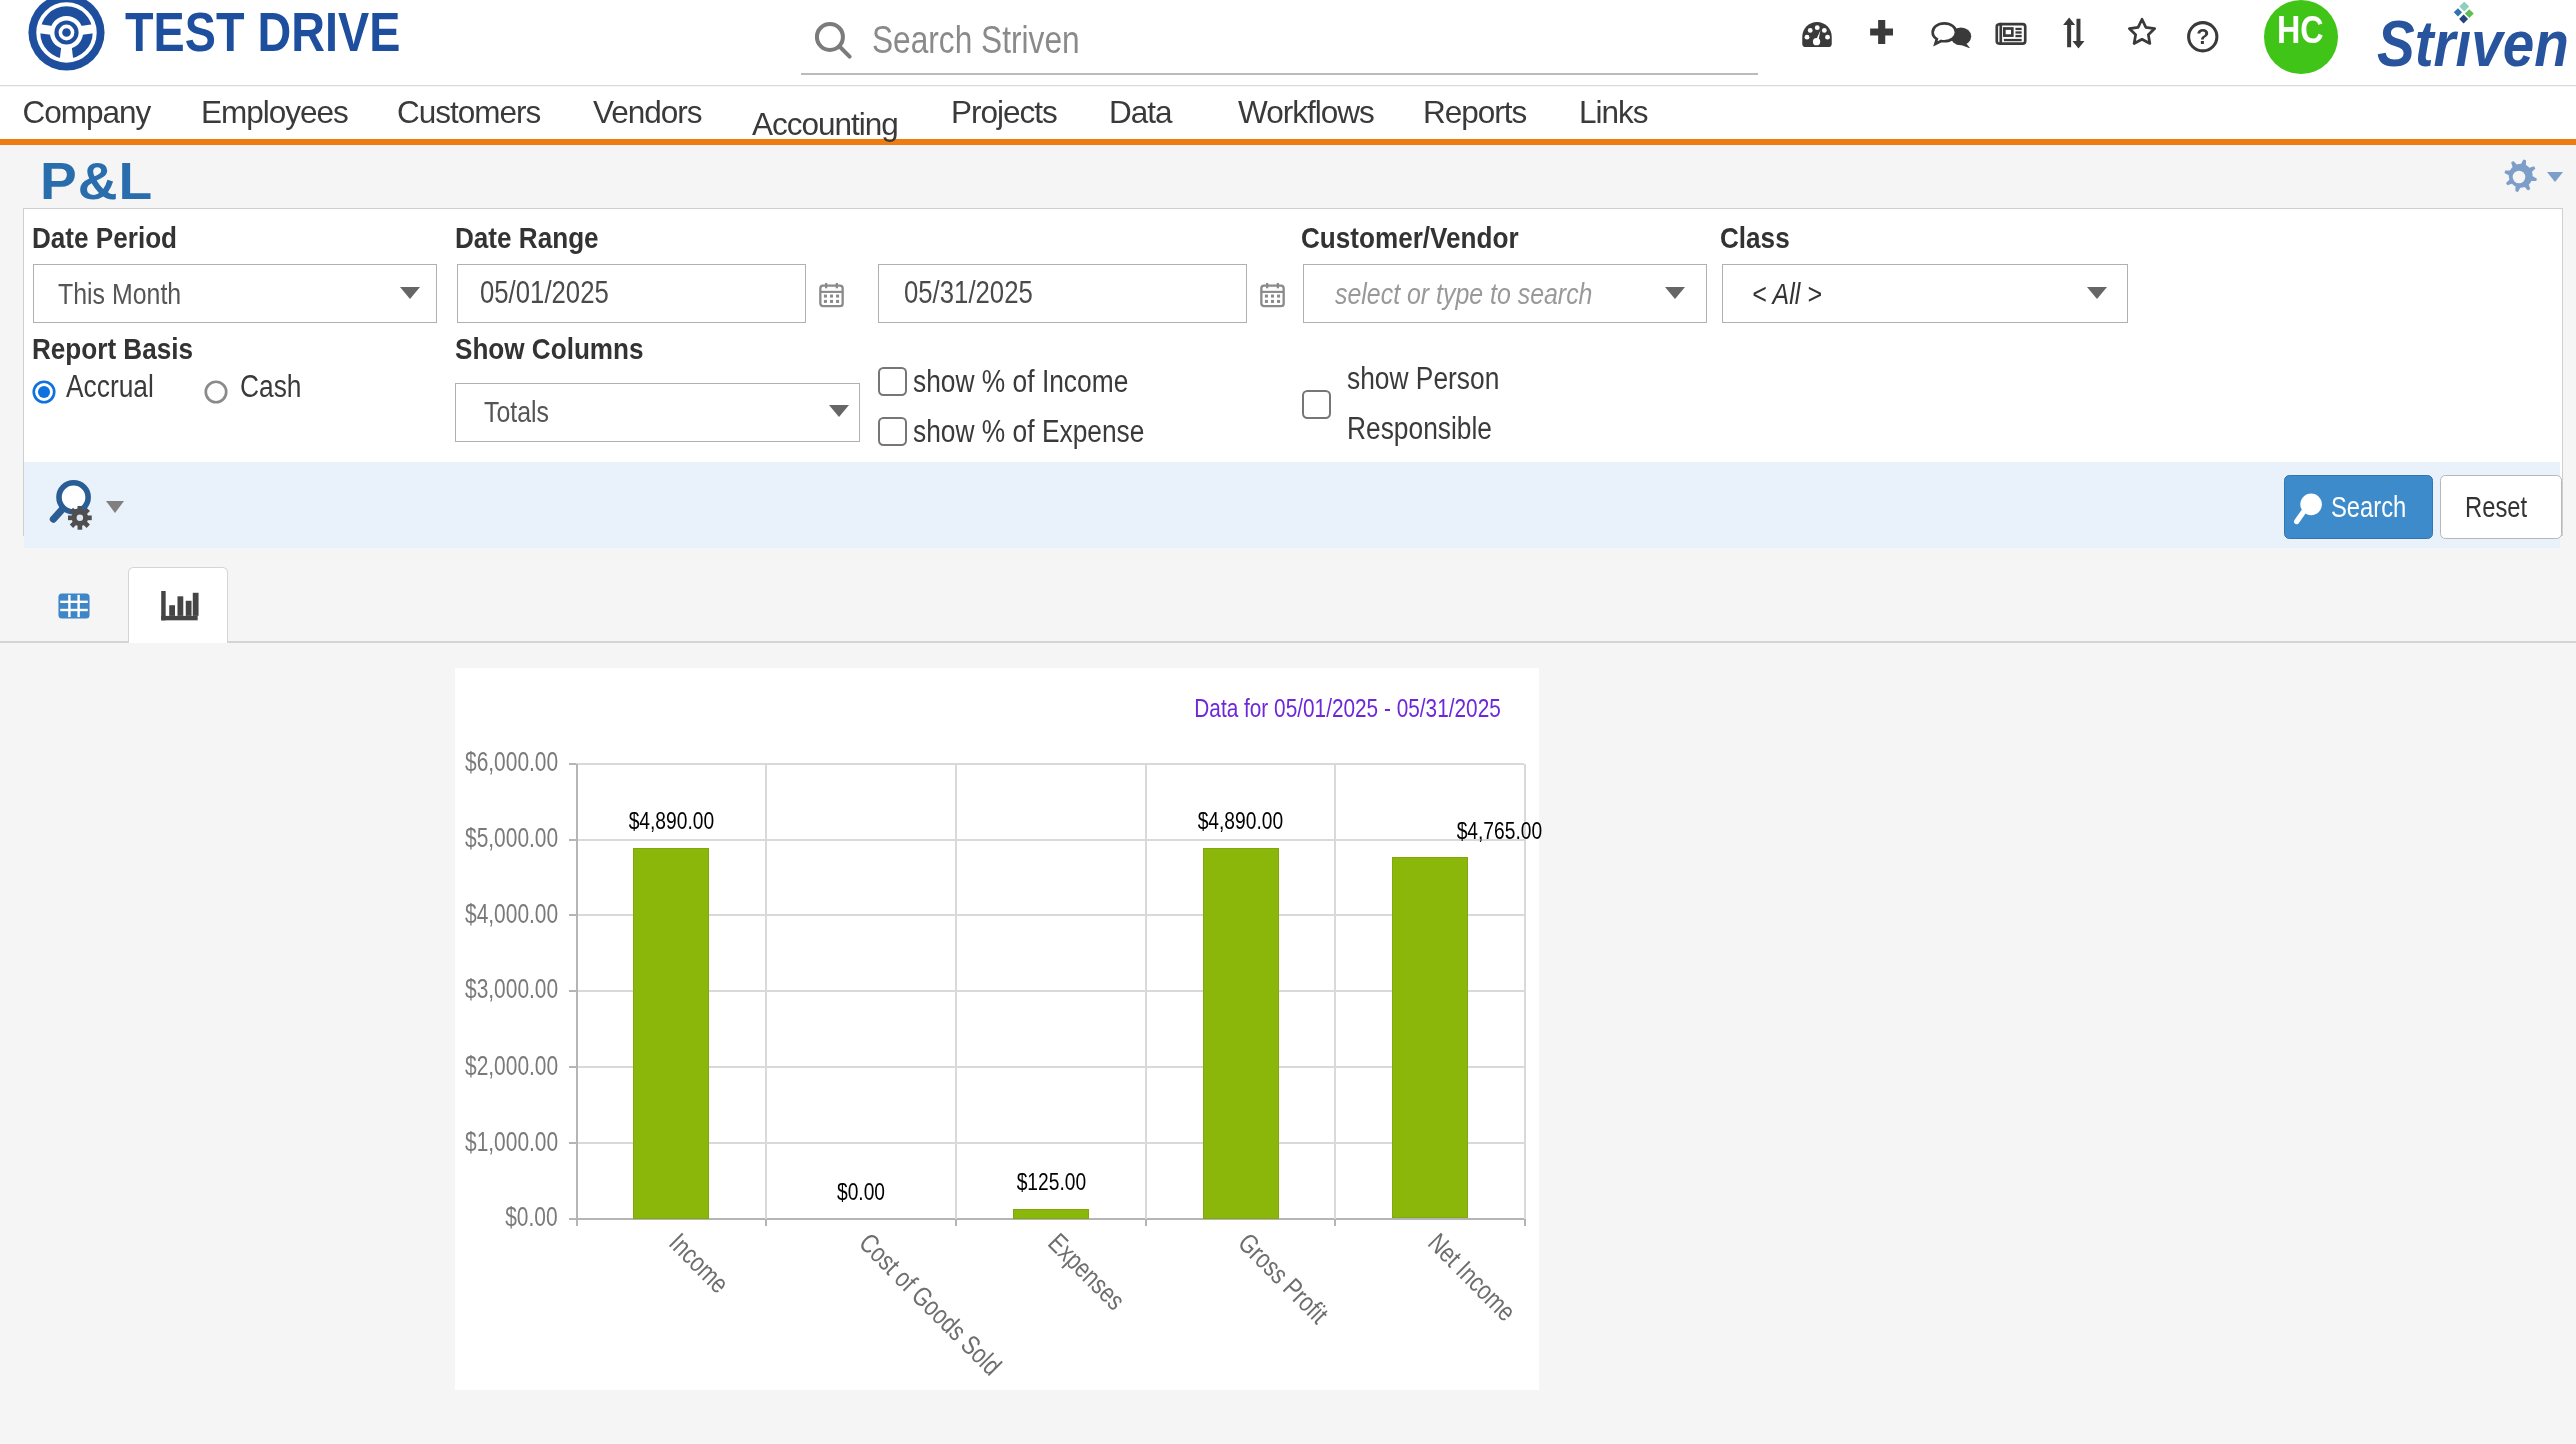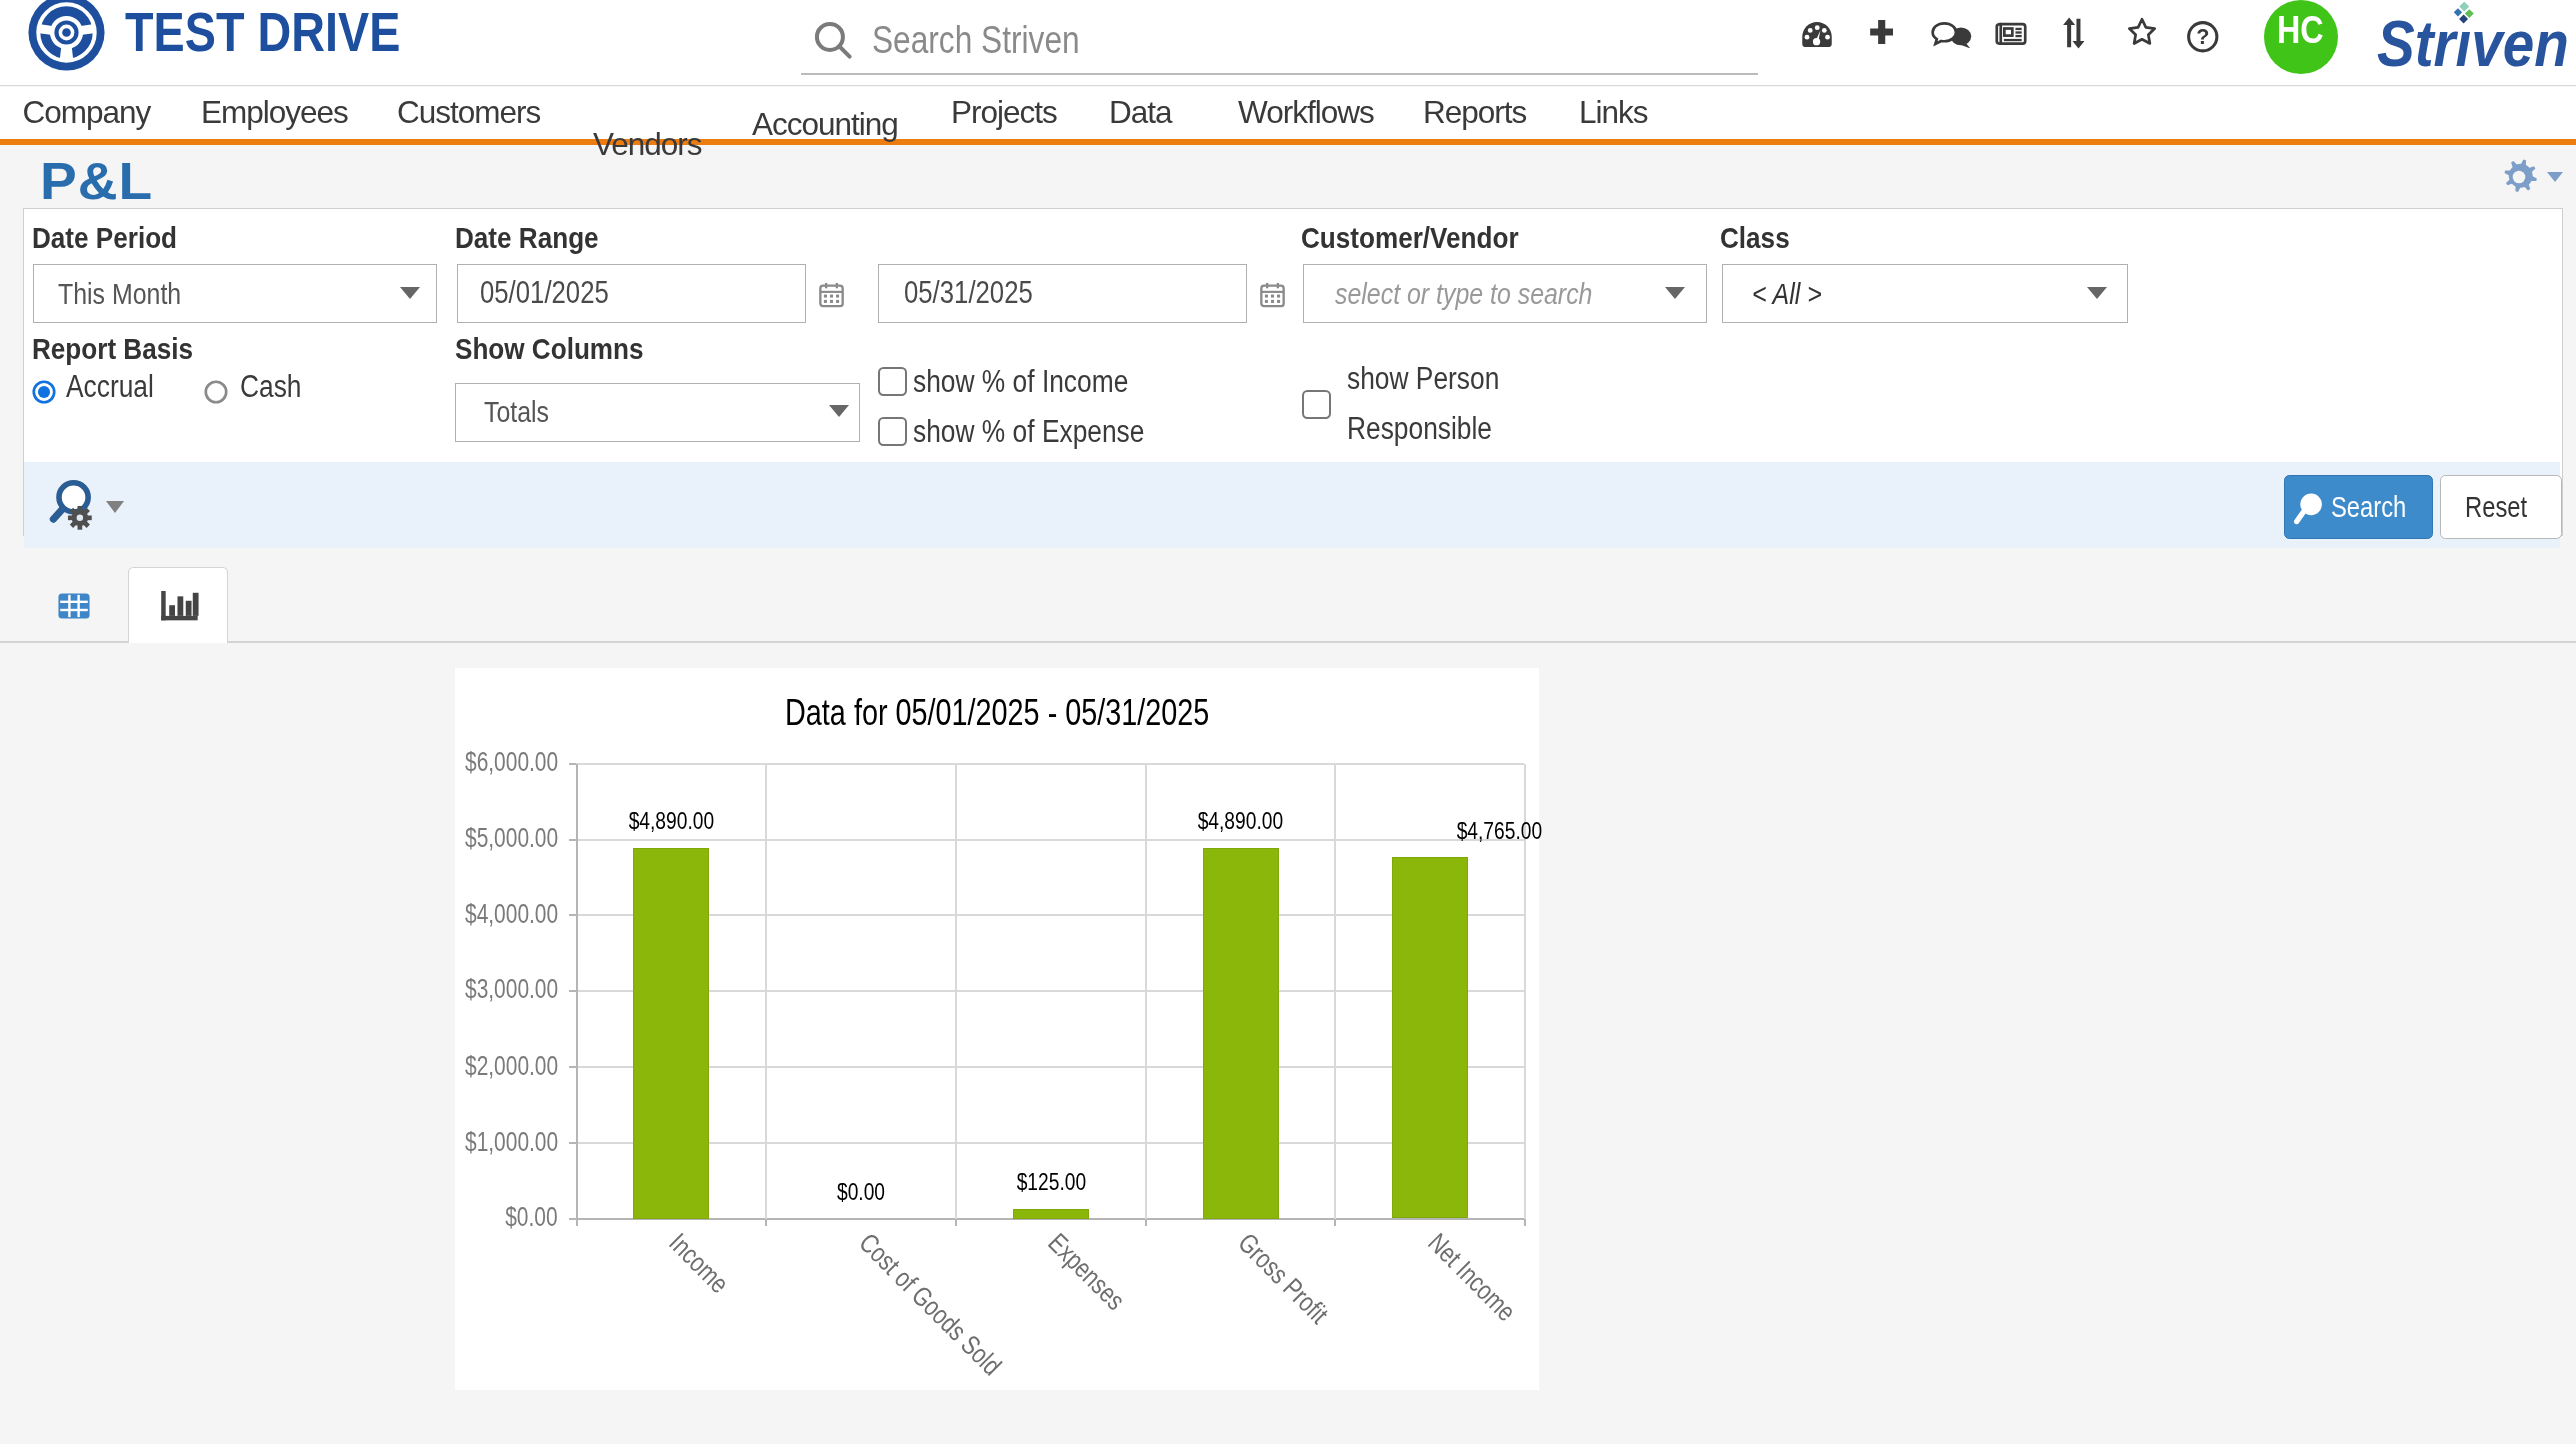--- a/index.html
+++ b/index.html
@@ -31,21 +31,21 @@
   #footerbar { position:absolute; left:0px; top:237px; width:2536px; height:86px; background:#e9f1fa;margin-top:16px; }
   #searchbtn { position:absolute; left:2260px; top:12.6px; width:149px; height:64px; background:#3e8bcb; border:1.8px solid #3276b1; border-radius:5.4px; }
   #resetbtn { position:absolute; left:2416px; top:12.6px; width:122px; height:64px; background:#ffffff; border:1.8px solid #b7b7b7; border-radius:5.4px; }
   #searchbtntxt { left:46px; top:17px; font-size:29px; color:#fff; line-height:1; transform:scaleX(0.82); transform-origin:0 0; position:absolute; }
   #resetbtntxt { left:23.4px; top:17px; font-size:29px; color:#333; line-height:1; transform:scaleX(0.82); transform-origin:0 0; position:absolute; }
   
   #tabline { position:absolute; left:0; top:641px; width:2576px; height:1.8px; background:#d4d4d4; }
   #activetab { position:absolute; left:128px; top:567px; width:100px; height:76px; background:#ffffff; border:1.8px solid #d4d4d4; border-bottom:none; border-radius:5.4px 5.4px 0 0; }
   
   #chartpanel { position:absolute; left:455px; top:668px; width:1084px; height:722px; background:#ffffff; }
-  #charttitle { position:absolute; left:0px; top:27px; width:1084px; text-align:center; font-size:36px; color:#000000; line-height:1; }
+  #charttitle { position:absolute; left:0px; top:27px; width:1084px; text-align:right; font-size:26px; color:#6d28d9; line-height:1; }
   #charttitle span { display:inline-block; transform:scaleX(0.8); }
   .gridh { position:absolute; height:1.8px; background:#d9d9d9; }
   .gridv { position:absolute; width:1.8px; background:#d9d9d9; }
   .ylab { position:absolute; text-align:right; font-size:27px; color:#7a7a7a; width:180px; line-height:1; }
   .ylab span { display:inline-block; transform:scaleX(0.775); transform-origin:100% 50%; }
   .bar { position:absolute; background:#8bb70b; border:0.9px solid #7fa80a; }
   .vlab { position:absolute; font-size:24px; color:#000; text-align:center; width:270px; line-height:1; }
   .vlab span { display:inline-block; transform:scaleX(0.8); }
   .xlab { position:absolute; font-size:27px; color:#6e6e6e; transform:rotate(45deg) scaleX(0.8); transform-origin:0 0; white-space:nowrap; line-height:1; }
 </style>
@@ -125,21 +125,21 @@
     <rect x="8.6" y="1.2" width="7.8" height="7.8" fill="#8ed0bc" transform="rotate(45 12.5 5.1)"></rect>
     <rect x="2.2" y="8.2" width="6.6" height="6.6" fill="#2f73b0" transform="rotate(45 5.5 11.5)"></rect>
     <rect x="14.6" y="9.4" width="7" height="7" fill="#5fbe53" transform="rotate(45 18.1 12.9)"></rect>
     <rect x="8.3" y="15.4" width="7" height="7" fill="#24427e" transform="rotate(45 11.8 18.9)"></rect>
   </svg>
 
   <div id="nav"></div>
   <div class="navitem" style="left:22.5px;">Company</div>
   <div class="navitem" style="left:201px;">Employees</div>
   <div class="navitem" style="left:397px;">Customers</div>
-  <div class="navitem" style="left:593px;margin-top:32px;">Vendors</div>
+  <div class="navitem" style="left:593px;">Vendors</div>
   <div class="navitem" style="left:752px;margin-top:12px;">Accounting</div>
   <div class="navitem" style="left:951px;">Projects</div>
   <div class="navitem" style="left:1109px;">Data</div>
   <div class="navitem" style="left:1238px;">Workflows</div>
   <div class="navitem" style="left:1423px;">Reports</div>
   <div class="navitem" style="left:1579px;">Links</div>
 
   <div class="t" id="pnl">P&amp;L</div>
 
   <svg class="abs" style="left:2501px; top:159px;" width="36" height="36" viewBox="0 0 40 40" fill="#7d9ec8">

